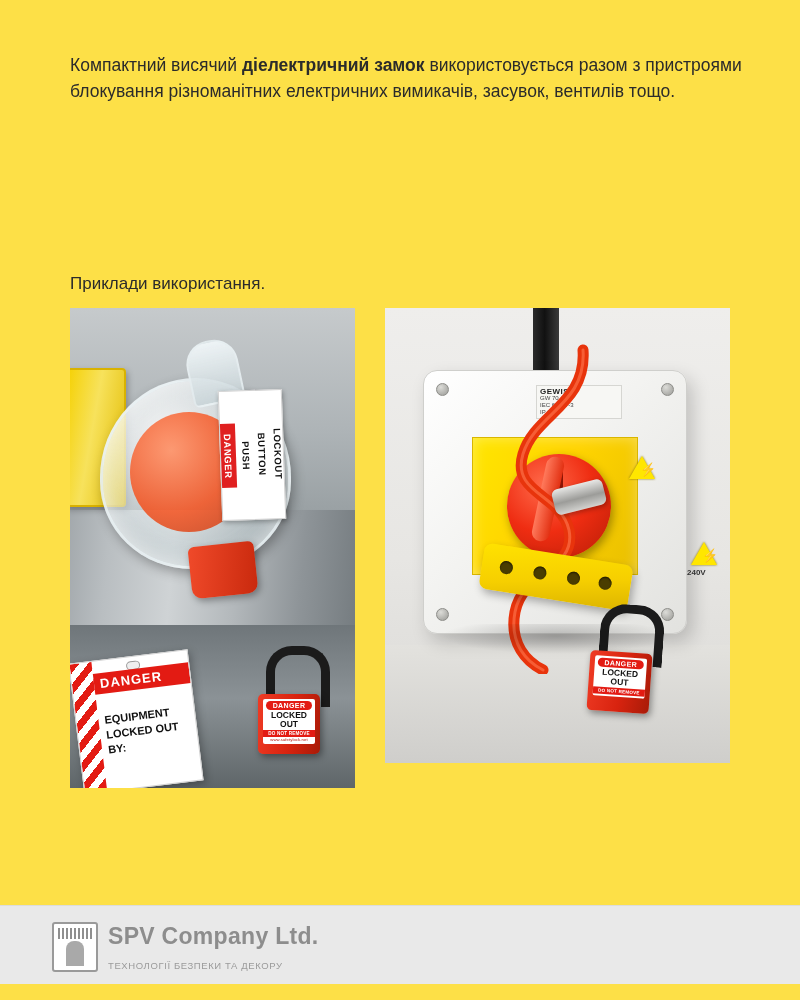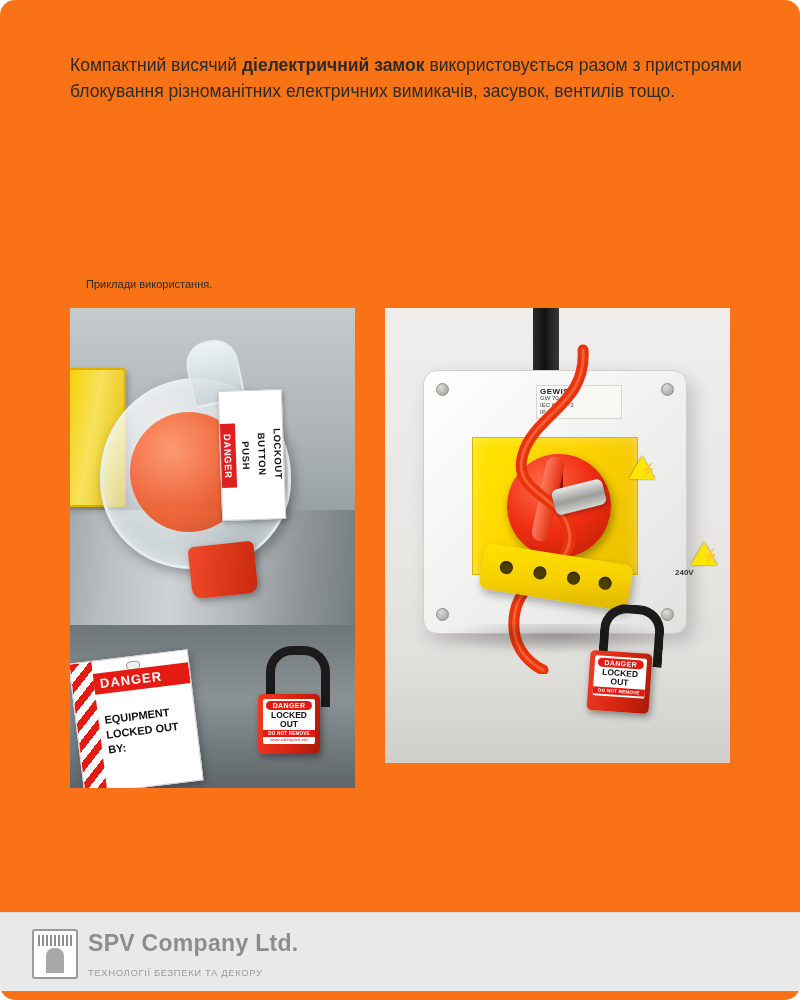--- a/index.html
+++ b/index.html
@@ -11,41 +11,40 @@
     width: 800px;
     height: 1000px;
     font-family: "Liberation Sans", sans-serif;
     color: #231f20;
     position: relative;
     overflow: hidden;
   }
   .page {
     position: absolute;
     inset: 0;
-    background: #f97316;
-    border-radius: 15px;
+    background: #fde047;
   }
 
   
   .intro {
     position: absolute;
     left: 70px;
     top: 52px;
     width: 700px;
     font-size: 17.5px;
     line-height: 26px;
     color: #2b2b2b;
   }
   .intro b { font-weight: bold; }
 
   .examples-label {
     position: absolute;
-    left: 86px;
+    left: 70px;
     top: 272px;
-    font-size: 11px;
+    font-size: 17px;
     line-height: 24px;
     color: #2b2b2b;
     text-align: center;
   }
 
   
   .photo {
     position: absolute;
     overflow: hidden;
     background: #cfcfcf;
@@ -384,21 +383,21 @@
     left: 11px; top: 7px;
     color: #111;
     font-size: 13px;
     line-height: 13px;
     font-weight: bold;
   }
   .warn-a { left: 156px; top: 18px; }
   .warn-b { left: 218px; top: 104px; }
   .volt-label {
     position: absolute;
-    left: 202px; top: 130px;
+    left: 214px; top: 130px;
     font-size: 8px;
     font-weight: bold;
     color: #333;
   }
 
   .red-cable {
     position: absolute;
     left: 80px; top: 36px;
     width: 150px; height: 330px;
     pointer-events: none;
@@ -439,24 +438,25 @@
   .socket-shadow {
     position: absolute;
     left: 56px; top: 316px;
     width: 230px; height: 30px;
     background: radial-gradient(ellipse at 50% 40%, rgba(0,0,0,.22), rgba(0,0,0,0) 70%);
   }
 
   
   .footer {
     position: absolute;
-    left: 0; right: 0; bottom: 9px;
+    left: 0; right: 0; bottom: 16px;
     height: 78px;
     background: #e9e9e9;
     border-top: 1px solid #dcdcdc;
+    padding-left: 20px;
   }
   .footer-inner {
     position: relative;
     height: 100%;
   }
   .logo-left {
     position: absolute;
     left: 32px; top: 16px;
     display: flex;
     align-items: center;

